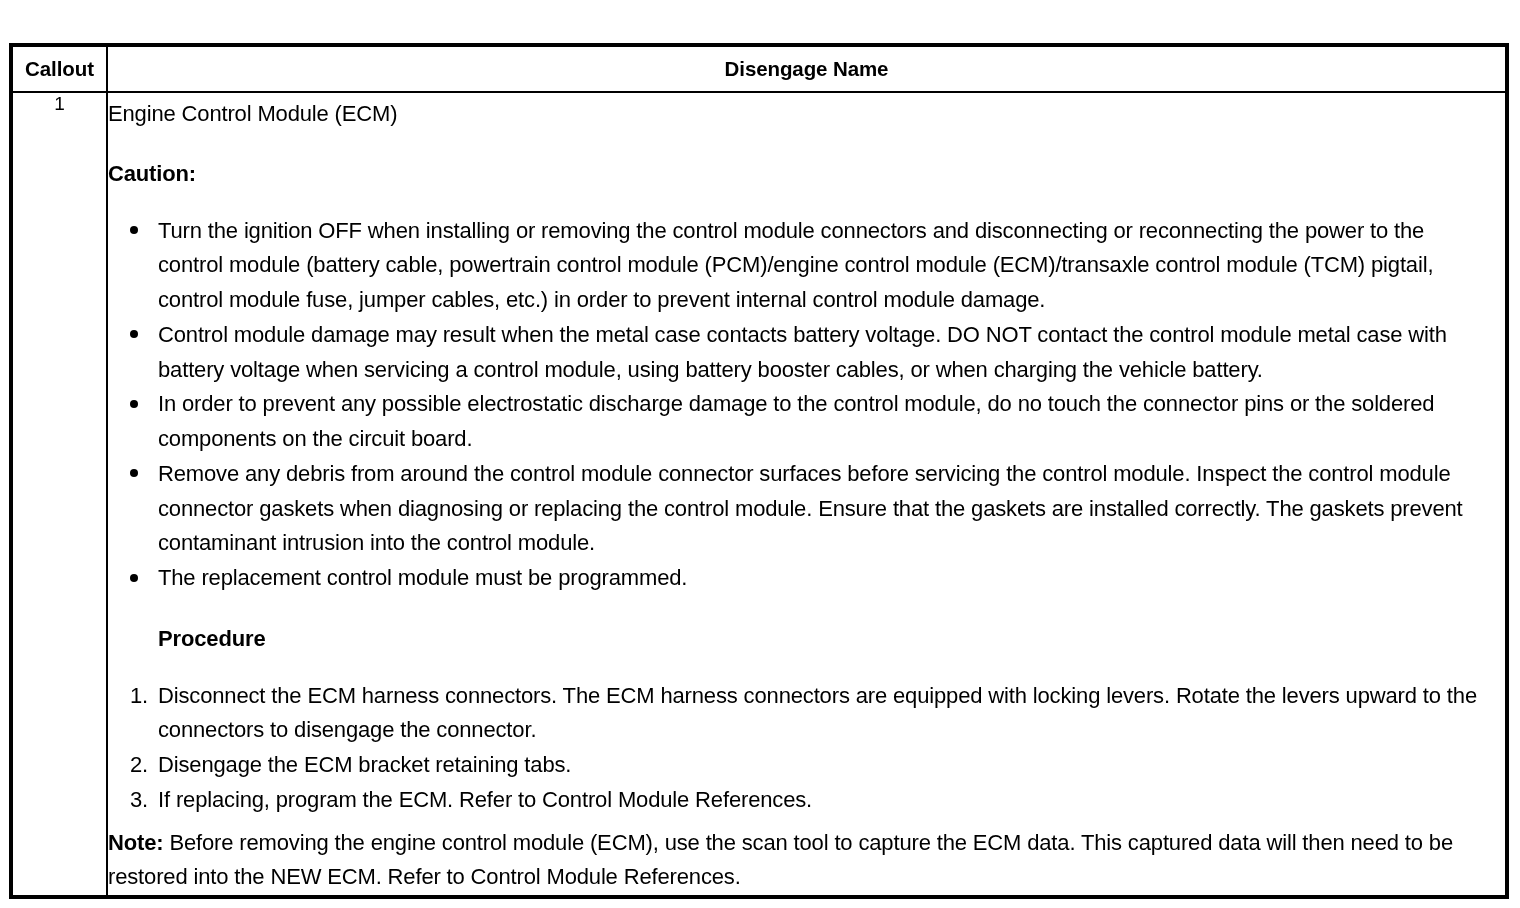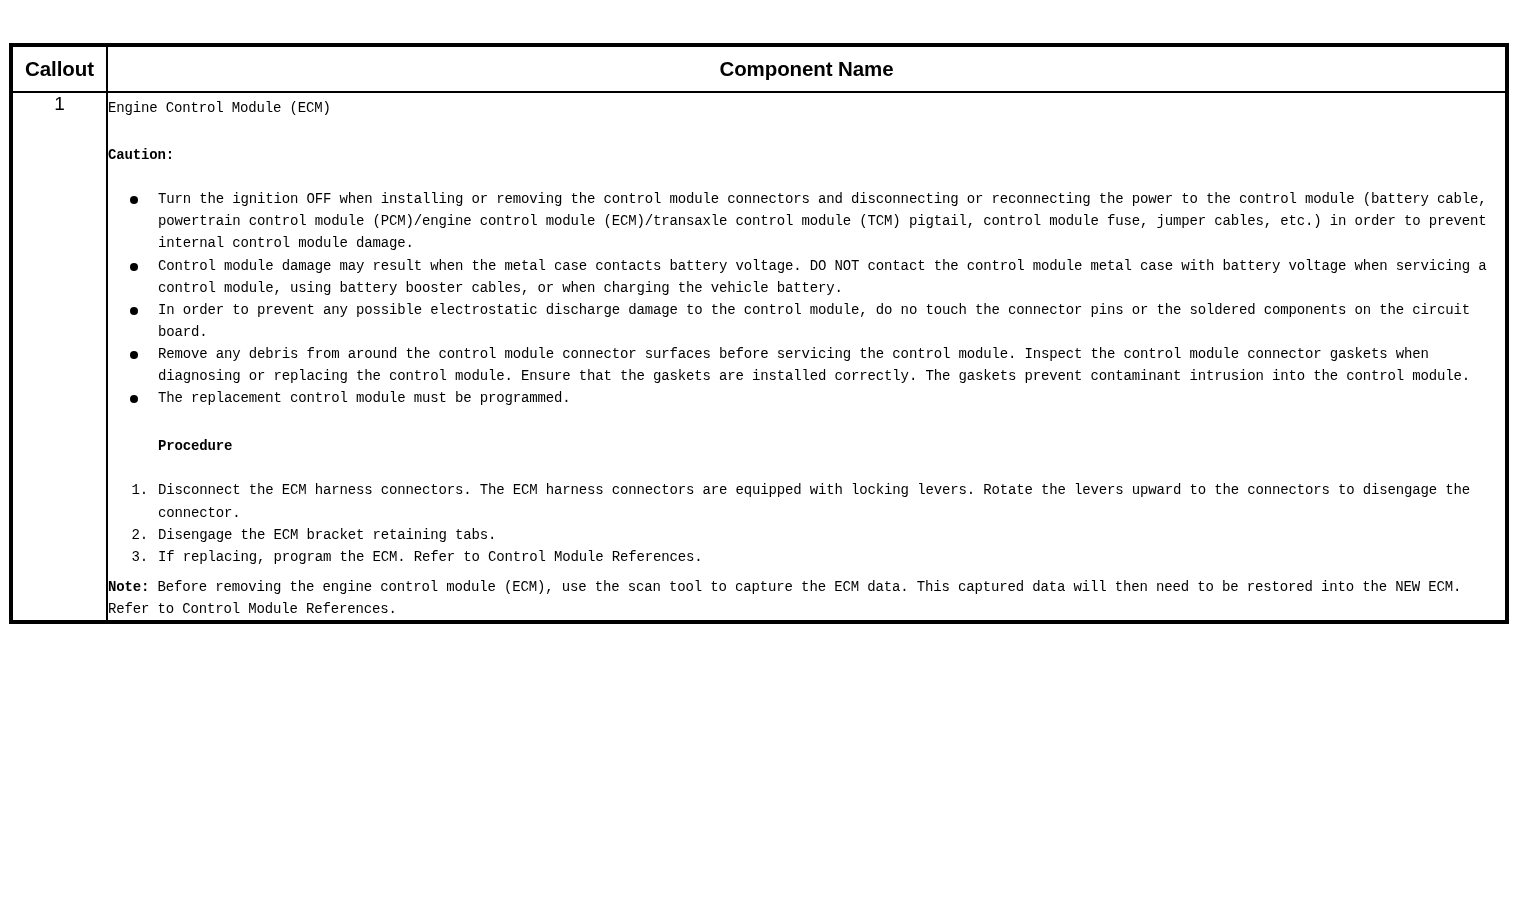--- a/index.html
+++ b/index.html
@@ -73,24 +73,23 @@
   
   .cell-callout {
     text-align: center;
     vertical-align: middle;
     font-size: 19px;
     line-height: 1.2;
   }
 
   .cell-body {
     padding: 8px 10px 6px 10px;
-    font-size: 14px;
+    font-size: 22px;
     line-height: 1.58;
     letter-spacing: -0.15px;
-    font-family: Liberation Mono, monospace;
   }
 
   .lead-line {
     margin: 0 0 0 0;
     padding-top: 4px;
   }
 
   .caution-label {
     font-weight: bold;
     margin-top: 25px;
@@ -161,21 +160,21 @@
 
 
   <table class="comp-table">
     <colgroup>
       <col class="c-callout">
       <col class="c-name">
     </colgroup>
     <thead>
       <tr>
         <th class="hdr-callout">Callout</th>
-        <th class="hdr-name">Component Name</th>
+        <th class="hdr-name">Disengage Name</th>
       </tr>
     </thead>
     <tbody>
       <tr>
         <td class="cell-callout">1</td>
         <td class="cell-body">
 
           <div class="lead-line">Engine Control Module (ECM)</div>
 
           <div class="caution-label">Caution:</div>

